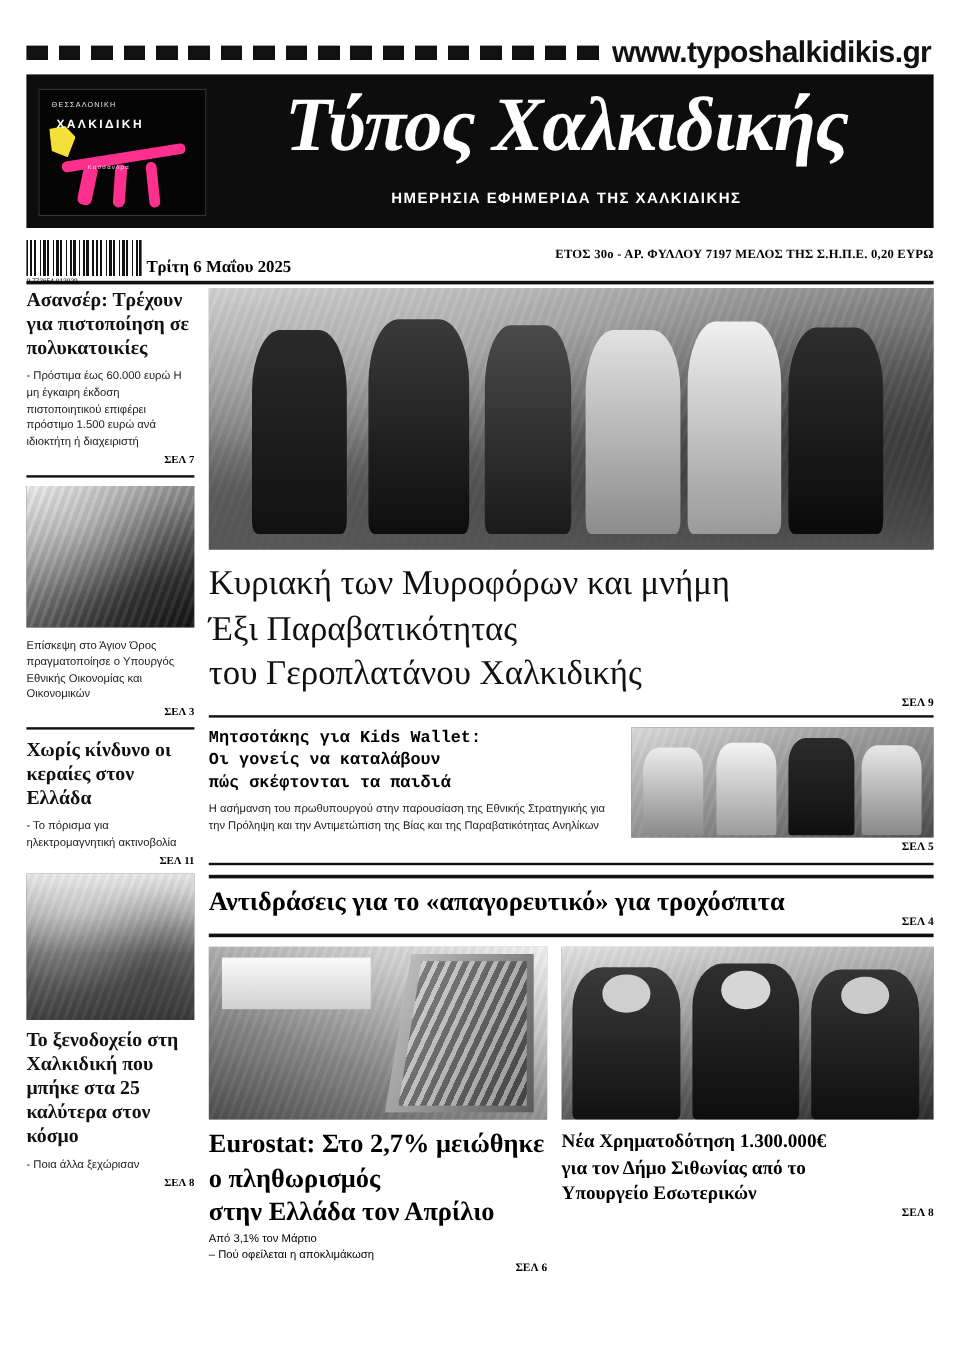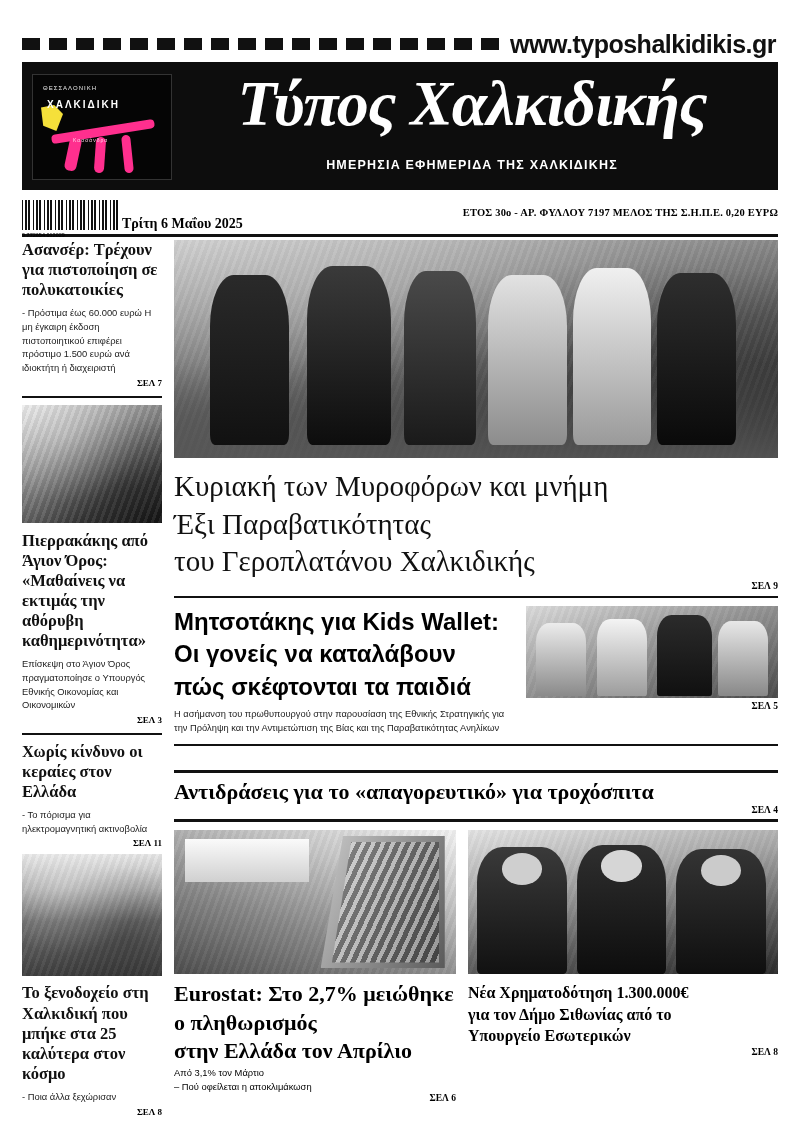--- a/index.html
+++ b/index.html
@@ -61,21 +61,21 @@
     background:radial-gradient(ellipse at 30% 25%,rgba(255,255,255,.45),rgba(0,0,0,0) 55%),
                radial-gradient(ellipse at 75% 70%,rgba(0,0,0,.5),rgba(0,0,0,0) 60%);}
 
   
   .mainarea{position:absolute;left:174px;top:240px;width:604px;}
   .mainphoto{width:604px;height:218px;}
   .headline{font-family:"Liberation Serif",serif;font-size:29px;line-height:1.3;color:#111;}
   .sel-r{font-family:"Liberation Serif",serif;font-weight:bold;font-size:9.5px;text-align:right;}
 
   .kidsbox{position:relative;border-top:2px solid #111;border-bottom:2px solid #111;}
-  .kids-h{font-family:Liberation Sans, sans-serif;font-weight:bold;font-size:24px;line-height:1.35;}
+  .kids-h{font-family:Liberation Mono, monospace;font-weight:bold;font-size:14px;line-height:1.35;}
   .kids-b{font-family:"Liberation Sans",sans-serif;font-size:9.3px;line-height:1.5;color:#222;}
 
   .bannerbox{border-top:3px solid #111;border-bottom:3px solid #111;}
   .banner-h{font-family:"Liberation Serif",serif;font-weight:bold;font-size:22px;}
 
   .bot-h{font-family:"Liberation Serif",serif;font-weight:bold;font-size:22px;line-height:1.3;}
   .bot-b{font-family:"Liberation Sans",sans-serif;font-size:9.4px;line-height:1.45;}
   .bot-h2{font-family:"Liberation Serif",serif;font-weight:bold;font-size:16px;line-height:1.35;}
 </style>
 </head>
@@ -121,21 +121,20 @@
 
     <div class="divline"></div>
 
     <div class="ph lphoto" style="height:118px;">
       <div class="g1" style="background:linear-gradient(150deg,#efefef 0%,#9a9a9a 35%,#3a3a3a 75%,#141414 100%);"></div>
       <div class="g2"></div>
         <div class="g3"></div>
     </div>
 
     <div style="margin-top:8px;">
-      <div class="lead-red">Πιερρακάκης από Άγιον Όρος: «Μαθαίνεις να εκτιμάς την αθόρυβη καθημερινότητα»</div>
       <div class="lead-body">Επίσκεψη στο Άγιον Όρος πραγματοποίησε ο Υπουργός Εθνικής Οικονομίας και Οικονομικών</div>
       <div class="sel">ΣΕΛ 3</div>
     </div>
 
     <div class="divline"></div>
 
     <div>
       <div class="lead-red">Χωρίς κίνδυνο οι κεραίες στον Ελλάδα</div>
       <div class="lead-body">- Το πόρισμα για ηλεκτρομαγνητική ακτινοβολία</div>
       <div class="sel">ΣΕΛ 11</div>
@@ -191,21 +190,21 @@
             <div style="position:absolute;left:4%;top:18%;width:20%;height:80%;background:linear-gradient(180deg,#ececec,#8a8a8a);border-radius:26% 26% 4% 4%;"></div>
             <div style="position:absolute;left:28%;top:14%;width:20%;height:84%;background:linear-gradient(180deg,#f4f4f4,#9c9c9c);border-radius:26% 26% 4% 4%;"></div>
             <div style="position:absolute;left:52%;top:10%;width:22%;height:88%;background:linear-gradient(180deg,#2b2b2b,#101010);border-radius:26% 26% 4% 4%;"></div>
             <div style="position:absolute;left:76%;top:16%;width:20%;height:82%;background:linear-gradient(180deg,#e8e8e8,#888);border-radius:26% 26% 4% 4%;"></div>
           </div>
           <div class="sel-r" style="margin-top:3px;text-align:right;">ΣΕΛ 5</div>
         </div>
       </div>
     </div>
 
-    <div class="bannerbox" style="margin-top:24px;padding:6px 0 4px;">
+    <div class="bannerbox" style="margin-top:8px;padding:6px 0 4px;">
       <div class="banner-h">Αντιδράσεις για το «απαγορευτικό» για τροχόσπιτα</div>
       <div class="sel-r">ΣΕΛ 4</div>
     </div>
 
     <div style="display:flex;gap:12px;margin-top:8px;">
       <div style="flex:0 0 282px;">
         <div class="ph" style="width:282px;height:144px;">
           <div class="g1" style="background:linear-gradient(200deg,#f2f2f2 0%,#c6c6c6 30%,#8a8a8a 62%,#4d4d4d 100%);"></div>
           <div class="g2" style="opacity:.3;"></div>
           <div style="position:absolute;right:4%;top:4%;width:44%;height:92%;background:linear-gradient(115deg,#c9c9c9,#5a5a5a);clip-path:polygon(18% 0,100% 0,100% 100%,0 100%);"></div>

